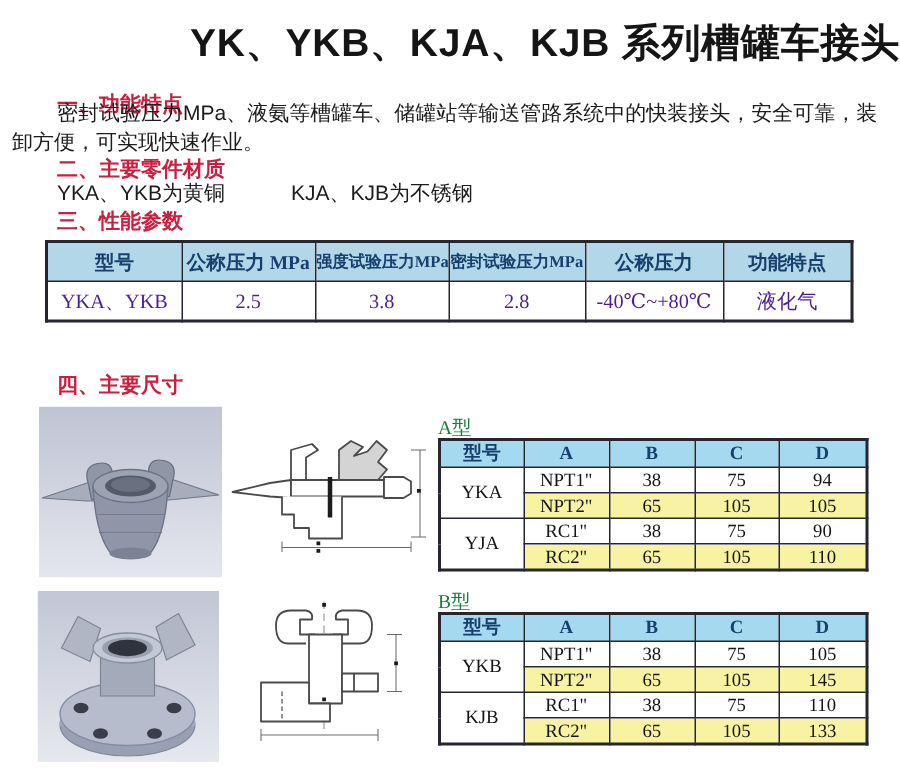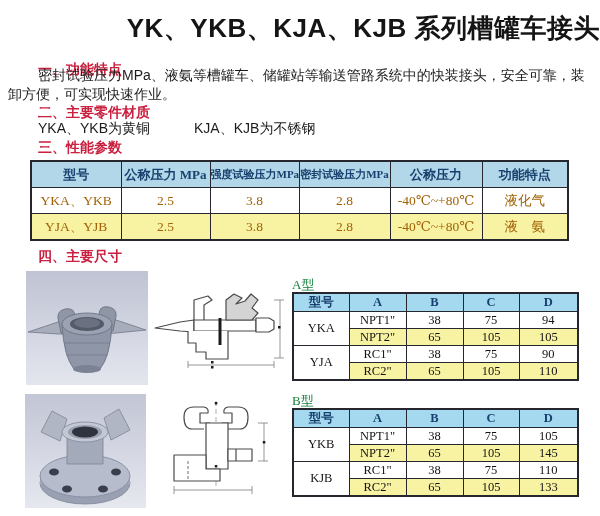--- a/index.html
+++ b/index.html
@@ -32,21 +32,21 @@
     font-family:"Liberation Serif","DejaVu Serif",serif;
     border:2px solid #26262e;background:#fff;
   }
   .tbl th,.tbl td{
     border:1px solid #26262e;text-align:center;vertical-align:middle;padding:0;
     overflow:hidden;white-space:nowrap;
   }
   .perf{left:30px;top:160px;width:537px;font-size:13.5px;}
   .perf th{height:25px;background:#b2d7e8;color:#17406e;font-weight:bold;font-size:13px;}
   .perf th.narrow{font-size:11px;}
-  .perf td{height:25px;color:#a16207;}
+  .perf td{height:25px;color:#4c1d95;}
   tr.yellow td{background:#f8f3a2;}
   .dim{width:285px;font-size:12.5px;}
   .dim th{height:15px;background:#a5d9ef;color:#17406e;font-weight:bold;font-size:12.5px;}
   .dim td{height:16px;color:#141414;}
   .dim td.model{background:#fff;}
   .dim-a{left:292px;top:292px;}
   .dim-b{left:292px;top:408px;}
   .dimlabel{
     position:absolute;left:292px;font-size:13px;color:#15803d;
     font-family:"Liberation Serif","DejaVu Serif",serif;
@@ -97,28 +97,20 @@
       </tr>
     </thead>
     <tbody>
       <tr>
         <td>YKA、YKB</td>
         <td>2.5</td>
         <td>3.8</td>
         <td>2.8</td>
         <td>-40℃~+80℃</td>
         <td>液化气</td>
-      </tr>
-      <tr class="yellow">
-        <td>YJA、YJB</td>
-        <td>2.5</td>
-        <td>3.8</td>
-        <td>2.8</td>
-        <td>-40℃~+80℃</td>
-        <td>液　氨</td>
       </tr>
     </tbody>
   </table>
 
   <div class="sec sec4">四、主要尺寸</div>
 
   <div class="fig photo1">
     <svg width="122" height="114" viewBox="0 0 122 114">
       <defs>
         <linearGradient id="bg1" x1="0" y1="0" x2="0" y2="1">

